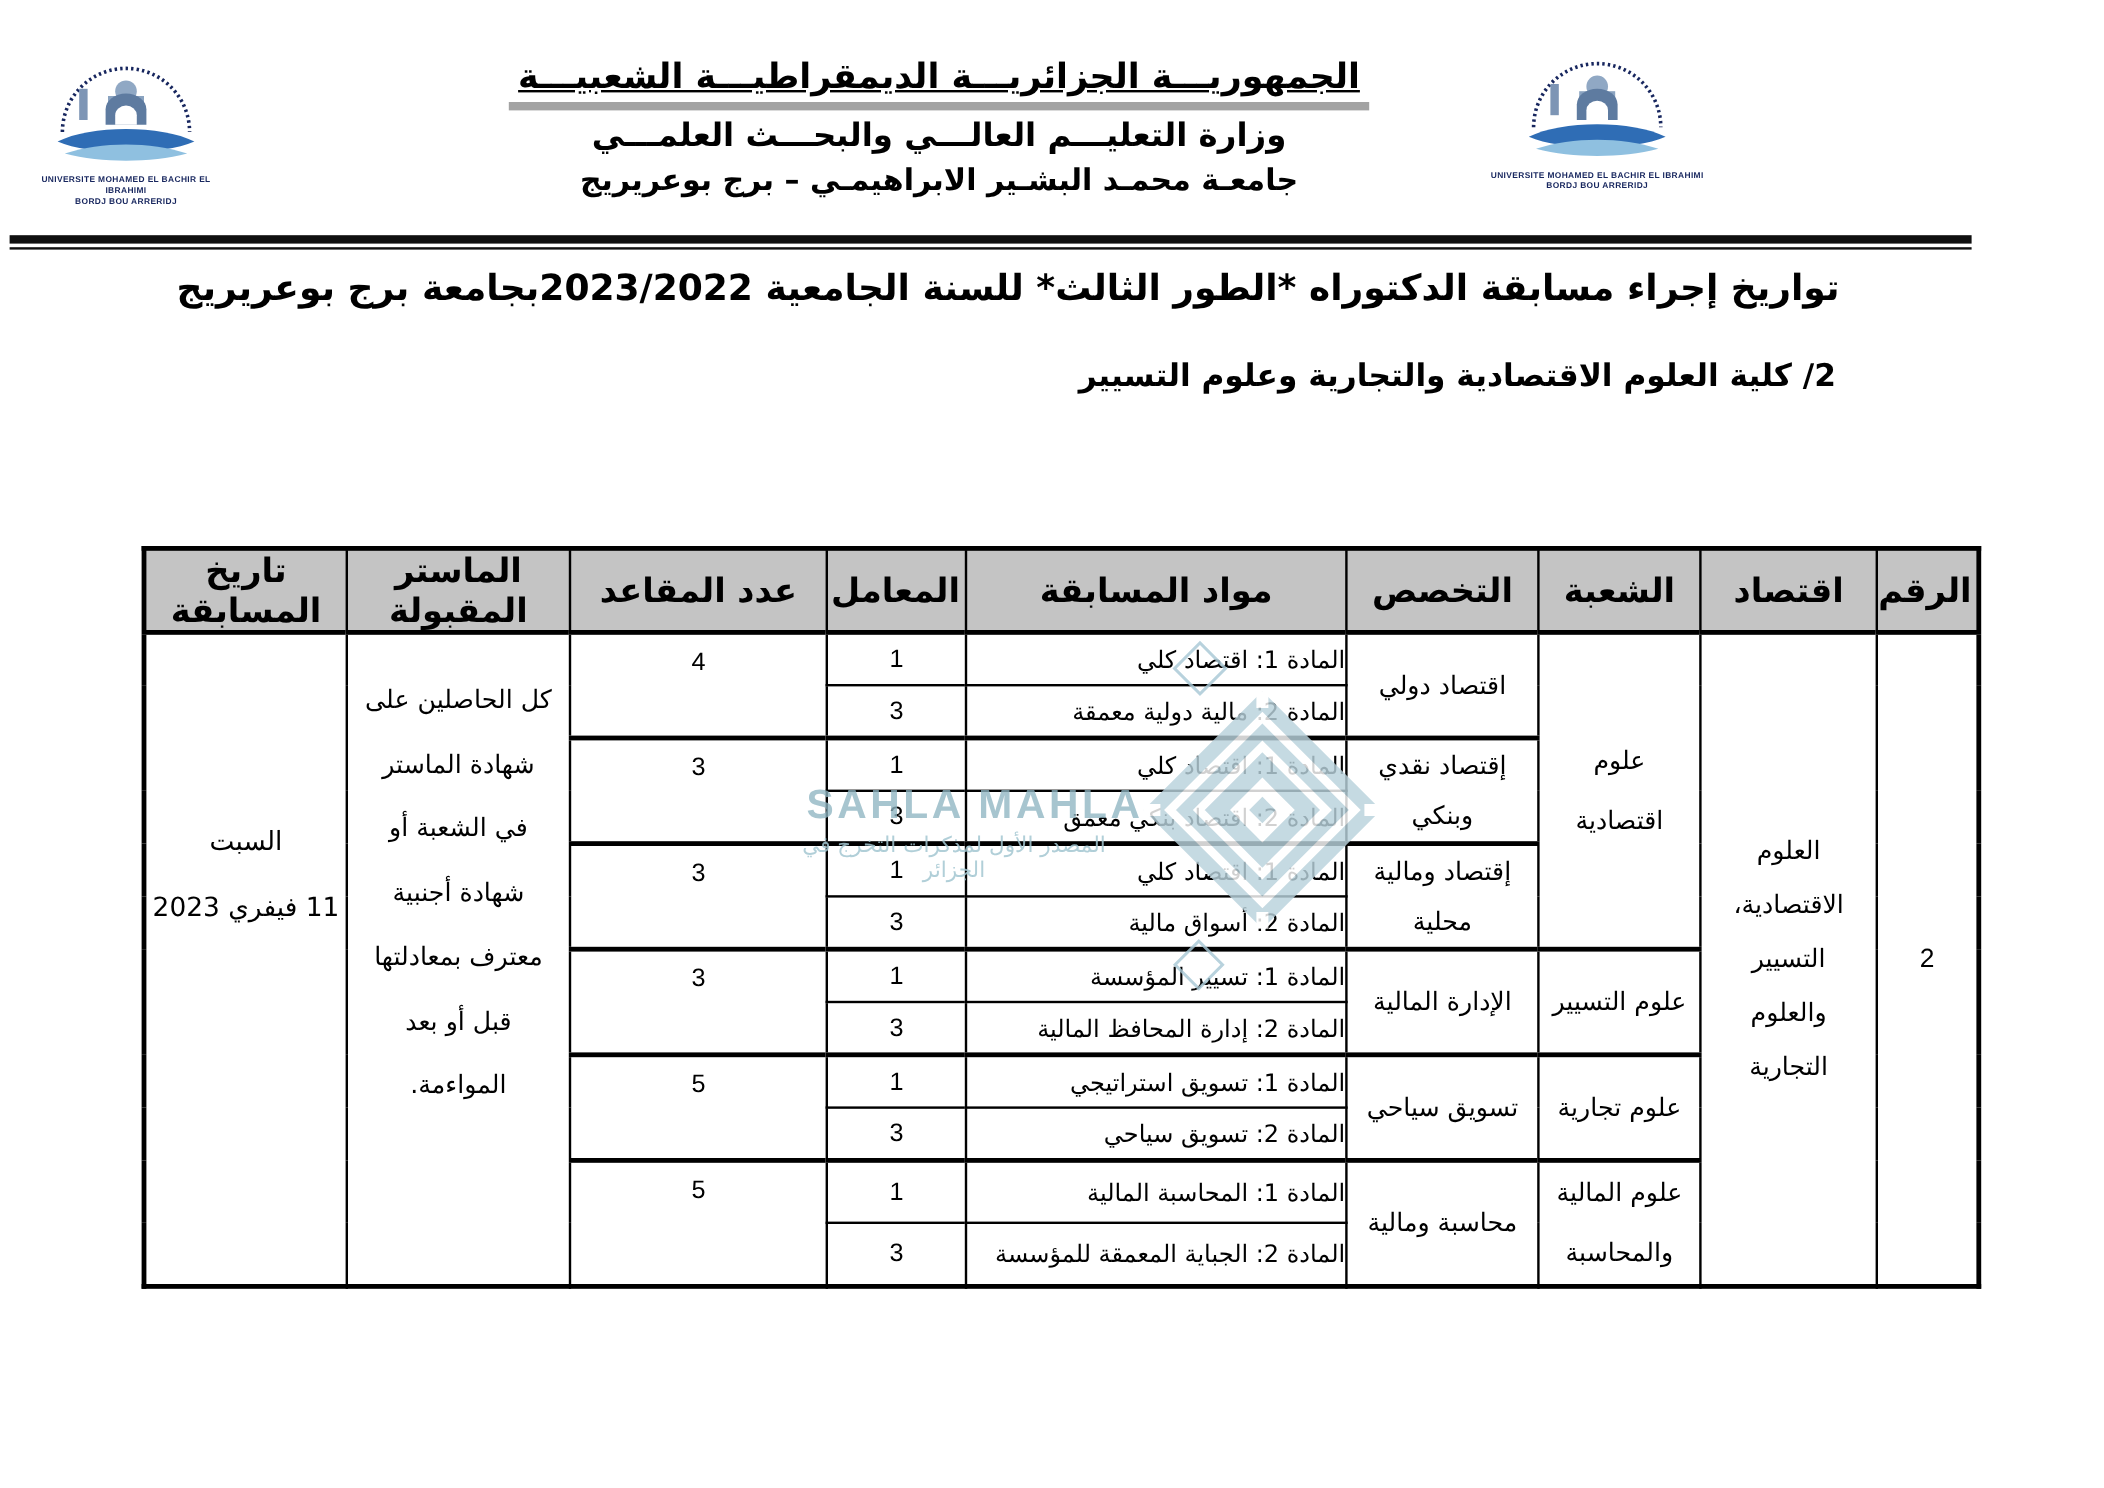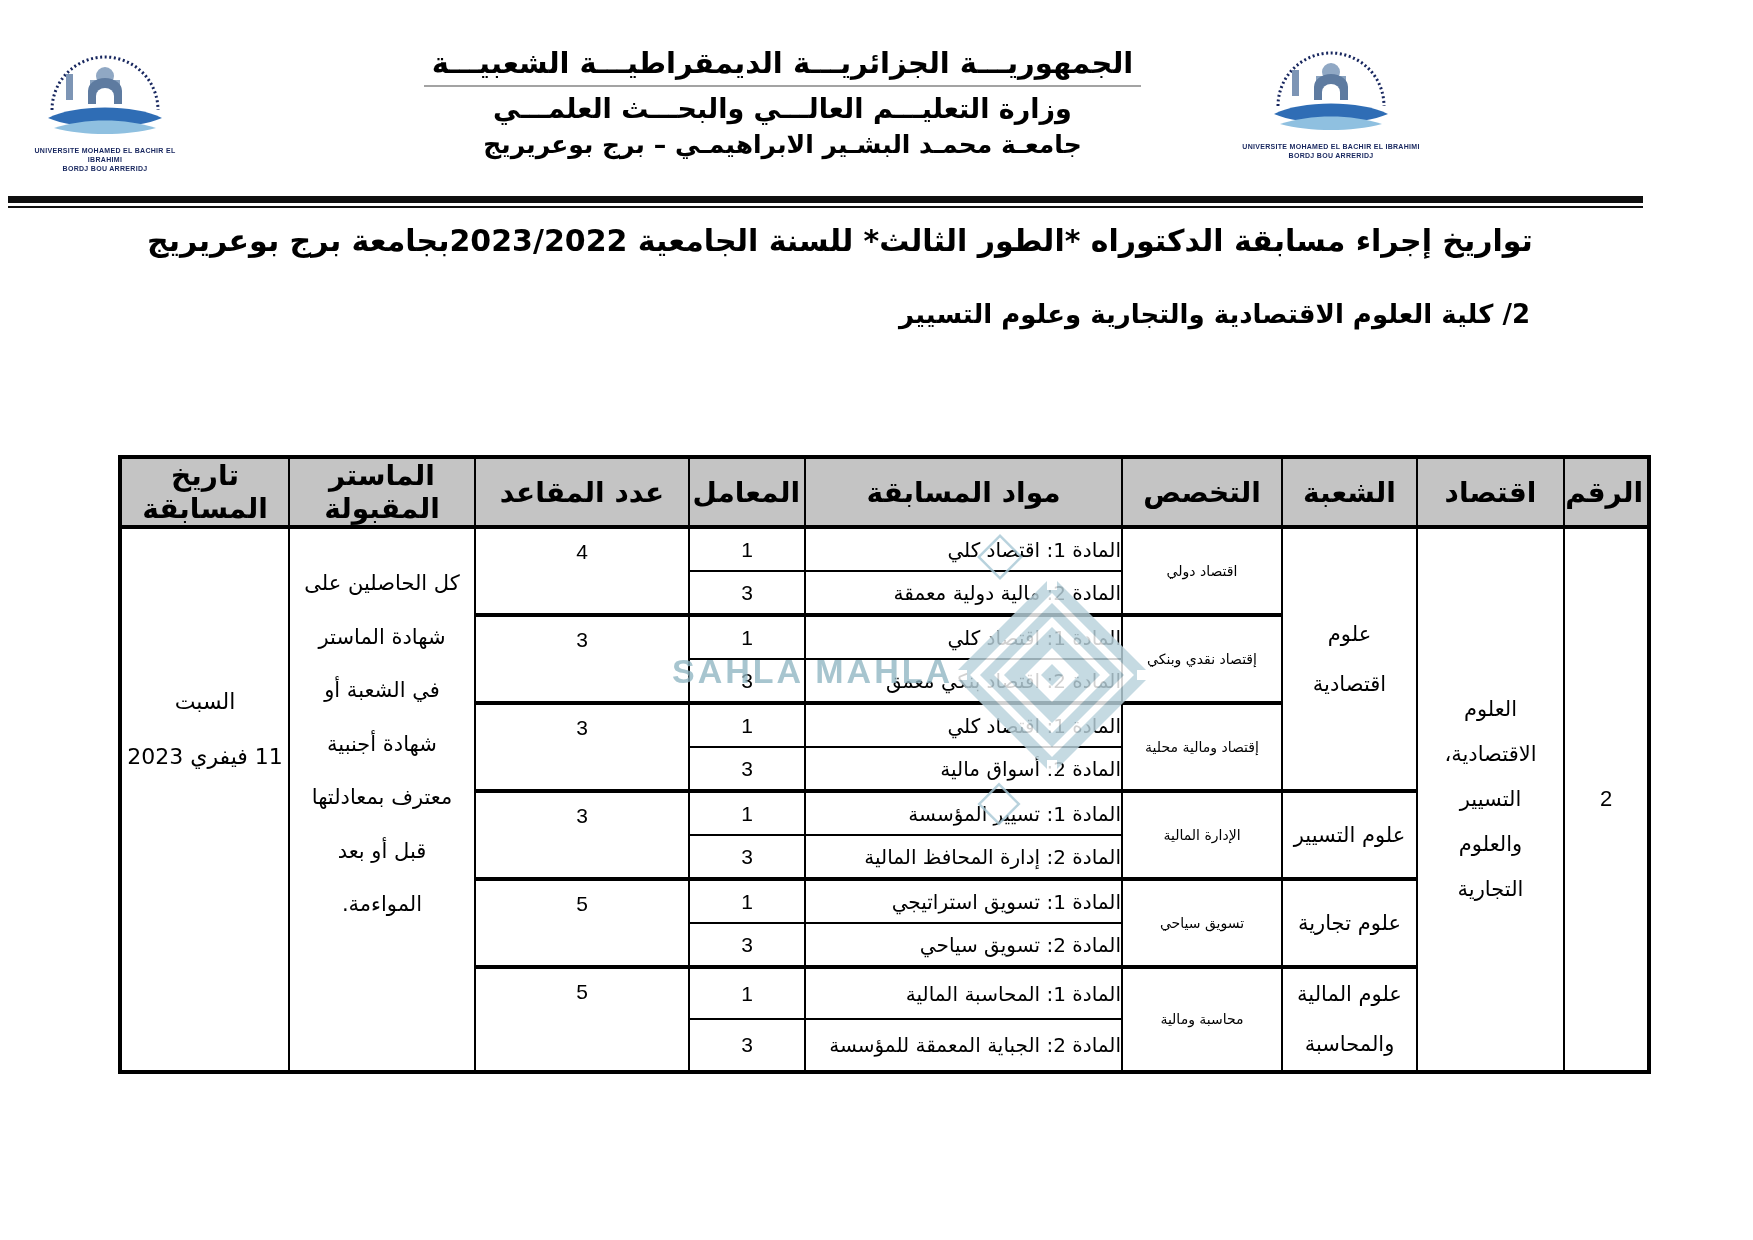--- a/index.html
+++ b/index.html
@@ -6,21 +6,21 @@
   html,body { background:#9a9a9a; }
   .page {
     position:relative; width:1753px; height:1240px; background:#ffffff;
     font-family:"DejaVu Sans", sans-serif; color:#000; overflow:hidden;
     margin:0 auto;
   }
 
   
   .hdr { position:absolute; left:115px; top:46px; width:1335px; text-align:center; direction:rtl; }
   .h1 { font-size:29px; font-weight:bold; }
-  .h1 .ul { display:inline-block; border-bottom:2px solid #a3a3a3; padding:0 8px 5px; }
+  .h1 .ul { display:inline-block; border-bottom:7px solid #a3a3a3; padding:0 8px 5px;text-decoration:underline; }
   .h2 { font-size:27px; font-weight:bold; margin-top:6px; }
   .h3 { font-size:25px; font-weight:bold; margin-top:6px; }
   .h4 { font-size:19px; font-weight:bold; margin-top:7px; }
 
   .logo { position:absolute; text-align:center; }
   .logo-left  { left:26px;  top:38px; width:158px; }
   .logo-right { left:1240px; top:34px; width:182px; }
   .logo svg { display:block; margin:0 auto; }
   .logo .cap { font-size:7px; line-height:9px; color:#17265e; font-weight:bold; letter-spacing:.3px; font-family:"Liberation Sans",sans-serif; }
 
@@ -48,21 +48,21 @@
     font-size:20px; text-align:center; vertical-align:middle; height:44px; padding:0 4px;
   }
   .tbl tr.grp td { border-top:4px solid #000; }
   .tbl td.subject { text-align:right; padding-right:0; font-size:20px; }
   .tbl td.coef-cell { font-size:21px; font-family:"Liberation Sans",sans-serif; }
   .tbl td.seats-cell { vertical-align:top; font-family:"Liberation Sans",sans-serif; }
   .tbl td.seats-cell .num { display:block; line-height:46px; font-size:21px; }
   .tbl td.rank-cell { font-size:22px; font-family:"Liberation Sans",sans-serif; }
   .tbl td.field-cell { font-size:21px; line-height:2.15; padding:0 8px; }
   .tbl td.branch-cell { font-size:21px; line-height:2.4; padding:0 6px; }
-  .tbl td.spec-cell { font-size:14px; line-height:2.0; padding:0 6px; }
+  .tbl td.spec-cell { font-size:21px; line-height:2.0; padding:0 6px; }
   .tbl td.master-cell { font-size:21px; line-height:2.55; padding:0 14px 110px; }
   .tbl td.date-cell { font-size:22px; padding-bottom:140px; }
   .tbl td.date-cell .d2 { margin-top:30px; }
 
   
   .watermark { position:absolute; left:0; top:0; width:100%; height:100%; pointer-events:none; z-index:5;border-radius:20px; }
   .wm-text {
     position:absolute; left:672px; top:652px; font-family:"Liberation Sans",sans-serif;
     font-size:34px; font-weight:bold; letter-spacing:3px; color:rgba(142,181,194,.78);
   }
@@ -228,20 +228,21 @@
       </tr>
       <tr>
         <td class="subject">المادة 2: الجباية المعمقة للمؤسسة</td>
         <td class="coef-cell">3</td>
       </tr>
     </tbody>
   </table>
 
   <div class="watermark">
     <div class="wm-text">SAHLA MAHLA</div>
+    <div class="wm-tagline">المصدر الأول لمذكرات التخرج في الجزائر</div>
     <svg class="wm-emblem" width="215" height="320" viewBox="0 0 215 320">
 
       <rect x="40" y="24" width="30" height="30" transform="rotate(45 55 39)" fill="none" stroke="#a9c9d6" stroke-width="2.5"></rect>
 
       <g>
         <path d="M107 58 L206 157 L107 256 L8 157 Z" fill="#b9d2dc"></path>
         <path d="M107 80 L184 157 L107 234 L30 157 Z" fill="none" stroke="#ffffff" stroke-width="7"></path>
         <path d="M107 104 L160 157 L107 210 L54 157 Z" fill="none" stroke="#ffffff" stroke-width="7"></path>
         <path d="M107 130 L134 157 L107 184 L80 157 Z" fill="#ffffff"></path>
         <path d="M107 146 L118 157 L107 168 L96 157 Z" fill="#b9d2dc"></path>

